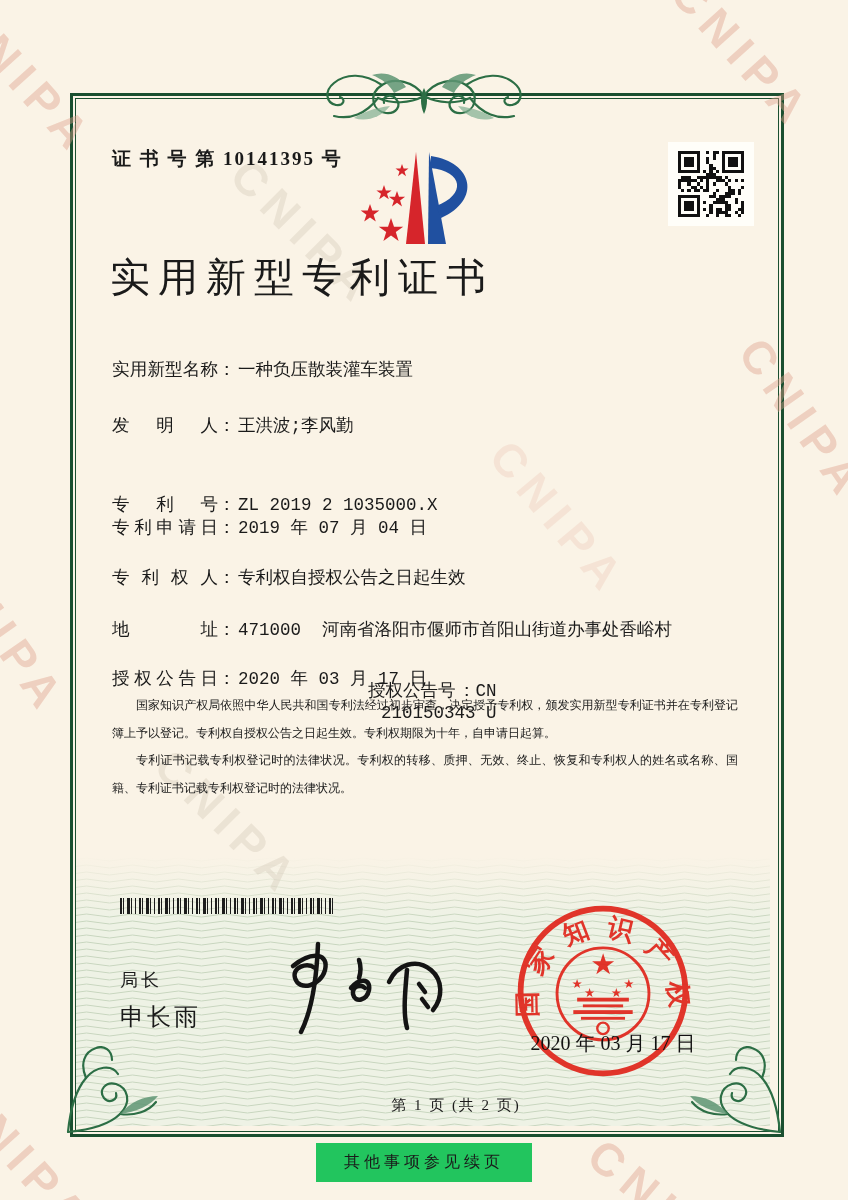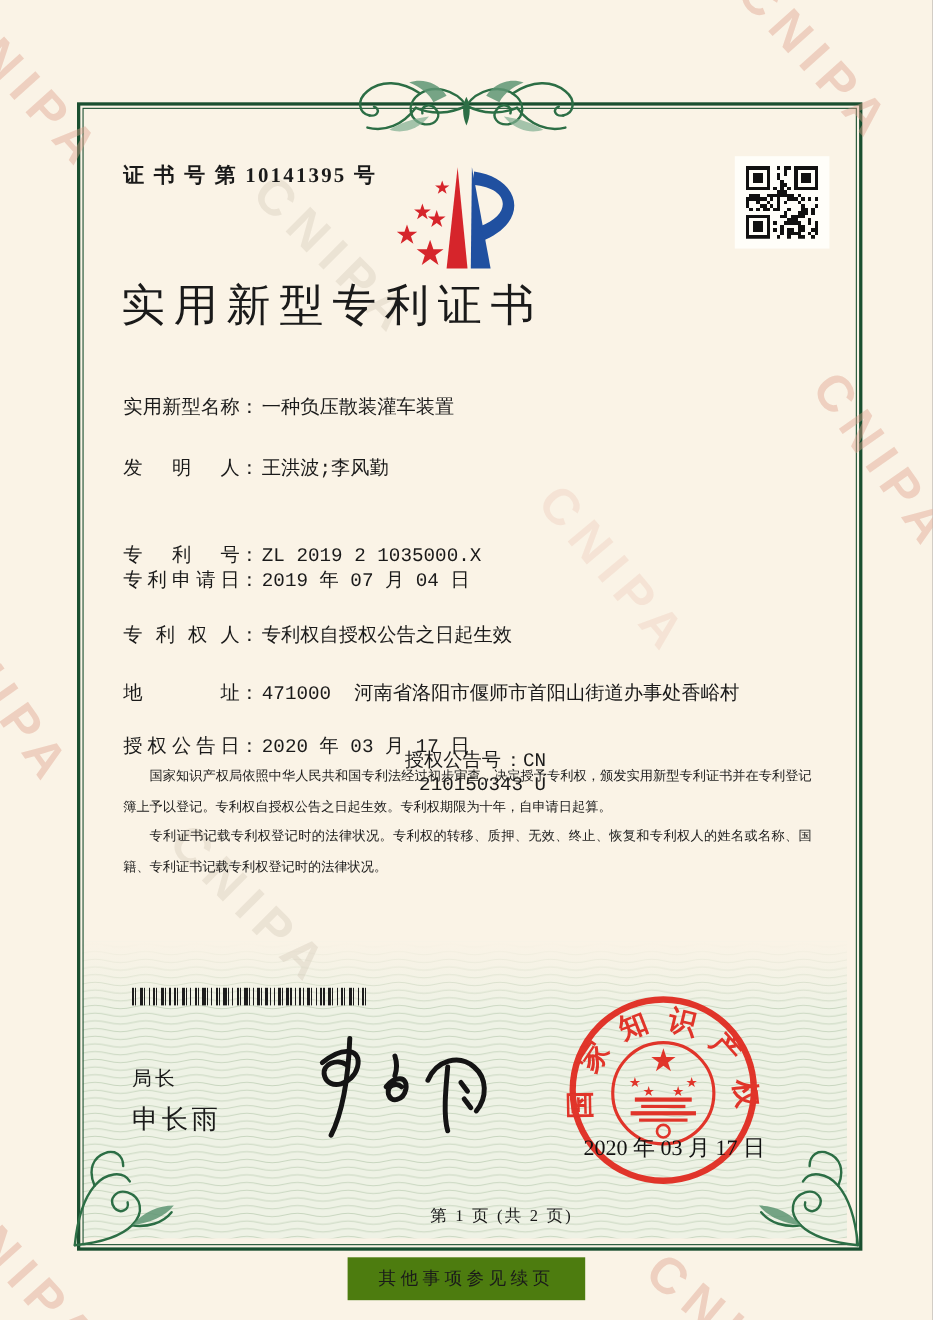--- a/index.html
+++ b/index.html
@@ -32,21 +32,21 @@
     transparent 4px 7px,#1c1c1c 7px 10px,transparent 10px 11px,#1c1c1c 11px 12px,transparent 12px 15px,
     #1c1c1c 15px 16px,transparent 16px 19px);}
   .sig-title{position:absolute;left:120px;top:968px;font-size:18px;letter-spacing:3px;z-index:4;}
   .sig-name{position:absolute;left:120px;top:1001px;font-size:24px;letter-spacing:3px;z-index:4;}
   .signature{position:absolute;left:255px;top:936px;z-index:4;}
   .seal{position:absolute;left:512px;top:900px;z-index:5;opacity:.92;}
   .seal-date{position:absolute;left:528px;top:1030px;width:170px;text-align:center;font-size:20px;
              z-index:6;color:#111;}
   .page-num{position:absolute;left:70px;top:1096px;width:708px;text-align:center;font-size:15px;
             letter-spacing:2px;z-index:4;margin-left:32px;}
-  .cont-note{position:absolute;left:50%;transform:translateX(-50%);top:1143px;background:#4d7c0f;
+  .cont-note{position:absolute;left:50%;transform:translateX(-50%);top:1143px;background:#22c55e;
              padding:9px 28px;font-size:16px;letter-spacing:4px;z-index:4;white-space:nowrap;}
 </style>
 </head>
 <body>
 
 <div class="page">
 
   <span class="wm" style="left:-18px;top:-8px;transform:rotate(48deg);">CNIPA</span>
   <span class="wm" style="left:700px;top:-34px;transform:rotate(48deg);">CNIPA</span>
   <span class="wm" style="left:772px;top:328px;transform:rotate(55deg);">CNIPA</span>

